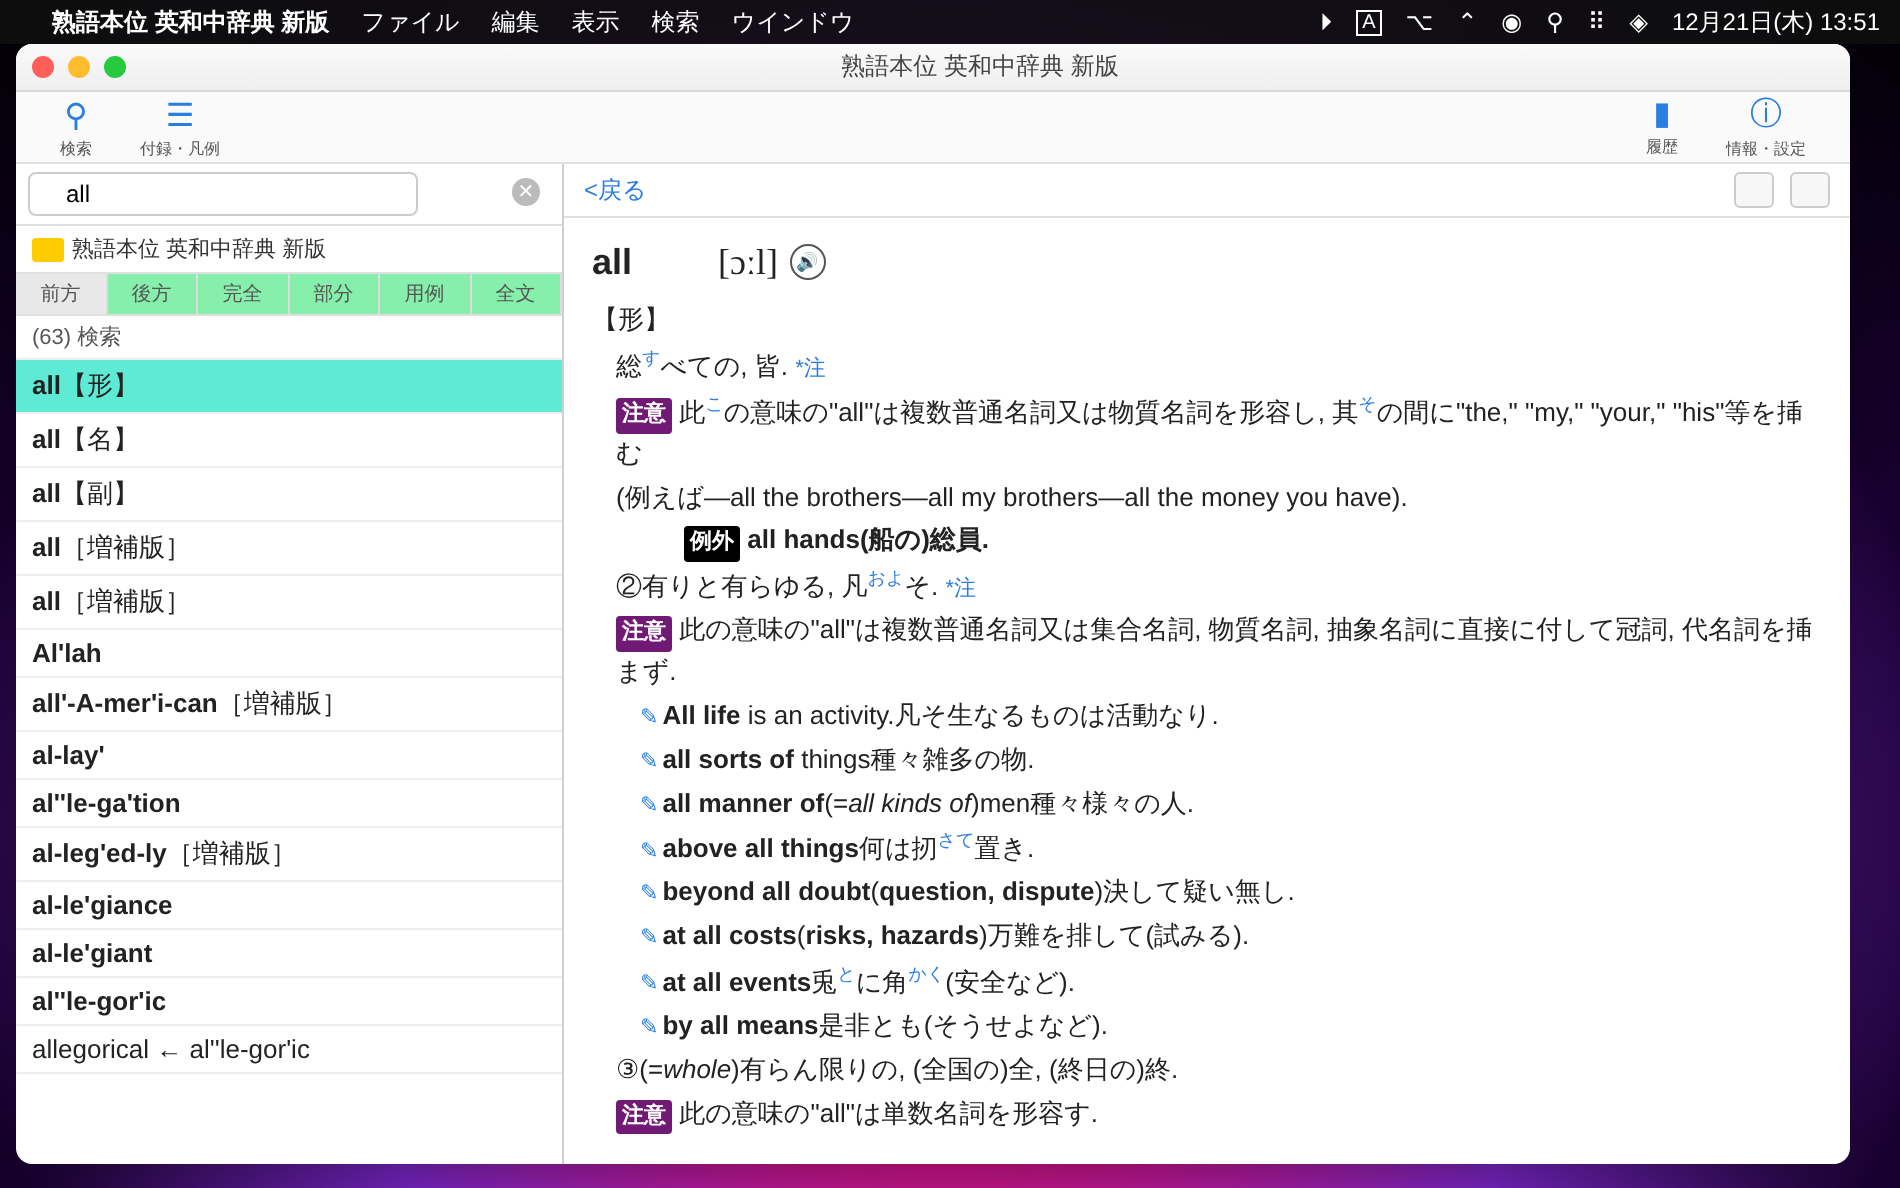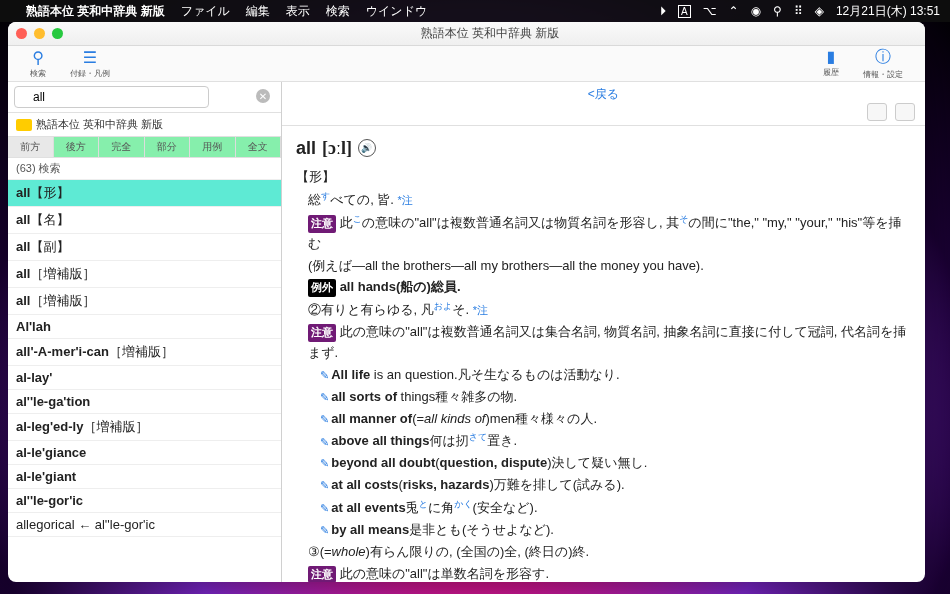--- a/index.html
+++ b/index.html
@@ -31,31 +31,31 @@
 .dict-badge { width: 16px; height: 12px; background: #ffcc00; border-radius: 2px; }
 .tabs-row { display: flex; border-bottom: 1px solid #e0e0e0; background: #86efac; }
 .tab-btn { flex: 1; text-align: center; padding: 3px 0; font-size: 10px; color: #555; border-right: 1px solid #ddd; cursor: pointer; }
 .tab-btn.active { background: #e8e8e8; }
 .count-row { padding: 3px 8px; font-size: 11px; color: #555; border-bottom: 1px solid #eee; }
 .result-list { flex: 1; overflow-y: auto; }
 .result-item { padding: 4px 8px; border-bottom: 1px solid #eee; font-size: 13px; cursor: pointer; color: #222; }
 .result-item.selected { background: #5eead4; }
 .result-item b { font-weight: bold; }
 .right-pane { flex: 1; display: flex; flex-direction: column; overflow: hidden; }
-.back-row { padding: 4px 10px; border-bottom: 1px solid #e0e0e0; font-size: 12px; color: #2a7de1; display: flex; align-items: center; flex-direction: column; }
+.back-row { padding: 4px 10px; border-bottom: 1px solid #e0e0e0; font-size: 12px; color: #2a7de1; display: flex; align-items: center; }
 .back-link { cursor: pointer; }
 .corner-btns { margin-left: auto; display: flex; gap: 8px; }
 .cbtn { width: 20px; height: 18px; border: 1px solid #ccc; border-radius: 3px; background: #f7f7f7; }
 .entry { flex: 1; overflow-y: auto; padding: 8px 14px; font-size: 13px; line-height: 1.6; color: #222; }
 .entry-head { font-size: 18px; font-weight: bold; display: flex; align-items: center; gap: 6px; }
-.pron { font-family: serif; font-weight: bold; }
+.pron { font-family: serif; font-weight: normal; margin-left: 37px; }
 .speaker { width: 18px; height: 18px; border: 1.5px solid #555; border-radius: 50%; display: inline-flex; align-items: center; justify-content: center; font-size: 9px; cursor: pointer; }
 .pos-head { margin-top: 4px; }
 .note-badge { display: inline-block; background: #701a75; color: #fff; font-size: 11px; padding: 0 3px; border-radius: 2px; font-weight: bold; }
-.ex-badge { display: inline-block; background: #000; color: #fff; font-size: 11px; padding: 0 3px; border-radius: 2px; font-weight: bold; }
+.ex-badge { display: inline-block; background: #000; color: #fff; font-size: 11px; padding: 0 3px; border-radius: 2px; font-weight: bold; margin-left: 34px; }
 .note-link { color: #2a7de1; font-size: 11px; }
 .sup { font-size: 9px; vertical-align: super; color: #2a7de1; }
 .line { margin-top: 1px; padding-left: 12px; }
 .line.indent { padding-left: 24px; position: relative; }
 .pencil { color: #2a7de1; font-size: 11px; margin-right: 2px; }
 .em { font-style: italic; }
 .bold { font-weight: bold; }
 </style>
 </head>
 <body>
@@ -168,21 +168,21 @@
           <span class="pron">[ɔːl]</span>
           <span class="speaker">🔊</span>
         </div>
         <div class="pos-head">【形】</div>
         <div class="line"><span>総</span><span class="sup">す</span><span>べての, 皆.</span> <span class="note-link">*注</span></div>
         <div class="line"><span class="note-badge">注意</span> <span>此</span><span class="sup">こ</span><span>の意味の"all"は複数普通名詞又は物質名詞を形容し, 其</span><span class="sup">そ</span><span>の間に"the," "my," "your," "his"等を挿む</span></div>
         <div class="line"><span>(例えば—all the brothers—all my brothers—all the money you have).</span></div>
         <div class="line"><span class="ex-badge">例外</span> <span class="bold">all hands(船の)総員.</span></div>
         <div class="line"><span>②有りと有らゆる, 凡</span><span class="sup">およ</span><span>そ.</span> <span class="note-link">*注</span></div>
         <div class="line"><span class="note-badge">注意</span> <span>此の意味の"all"は複数普通名詞又は集合名詞, 物質名詞, 抽象名詞に直接に付して冠詞, 代名詞を挿まず.</span></div>
-        <div class="line indent"><span class="pencil">✎</span><span class="bold">All life</span><span> is an question.凡そ生なるものは活動なり.</span></div>
+        <div class="line indent"><span class="pencil">✎</span><span class="bold">All life</span><span> is an activity.凡そ生なるものは活動なり.</span></div>
         <div class="line indent"><span class="pencil">✎</span><span class="bold">all sorts of</span><span> things種々雑多の物.</span></div>
         <div class="line indent"><span class="pencil">✎</span><span class="bold">all manner of</span><span>(=</span><span class="em">all kinds of</span><span>)men種々様々の人.</span></div>
         <div class="line indent"><span class="pencil">✎</span><span class="bold">above all things</span><span>何は扨</span><span class="sup">さて</span><span>置き.</span></div>
         <div class="line indent"><span class="pencil">✎</span><span class="bold">beyond all doubt</span><span>(</span><span class="bold">question, dispute</span><span>)決して疑い無し.</span></div>
         <div class="line indent"><span class="pencil">✎</span><span class="bold">at all costs</span><span>(</span><span class="bold">risks, hazards</span><span>)万難を排して(試みる).</span></div>
         <div class="line indent"><span class="pencil">✎</span><span class="bold">at all events</span><span>兎</span><span class="sup">と</span><span>に角</span><span class="sup">かく</span><span>(安全など).</span></div>
         <div class="line indent"><span class="pencil">✎</span><span class="bold">by all means</span><span>是非とも(そうせよなど).</span></div>
         <div class="line"><span>③(=</span><span class="em">whole</span><span>)有らん限りの, (全国の)全, (終日の)終.</span></div>
         <div class="line"><span class="note-badge">注意</span> <span>此の意味の"all"は単数名詞を形容す.</span></div>
 

